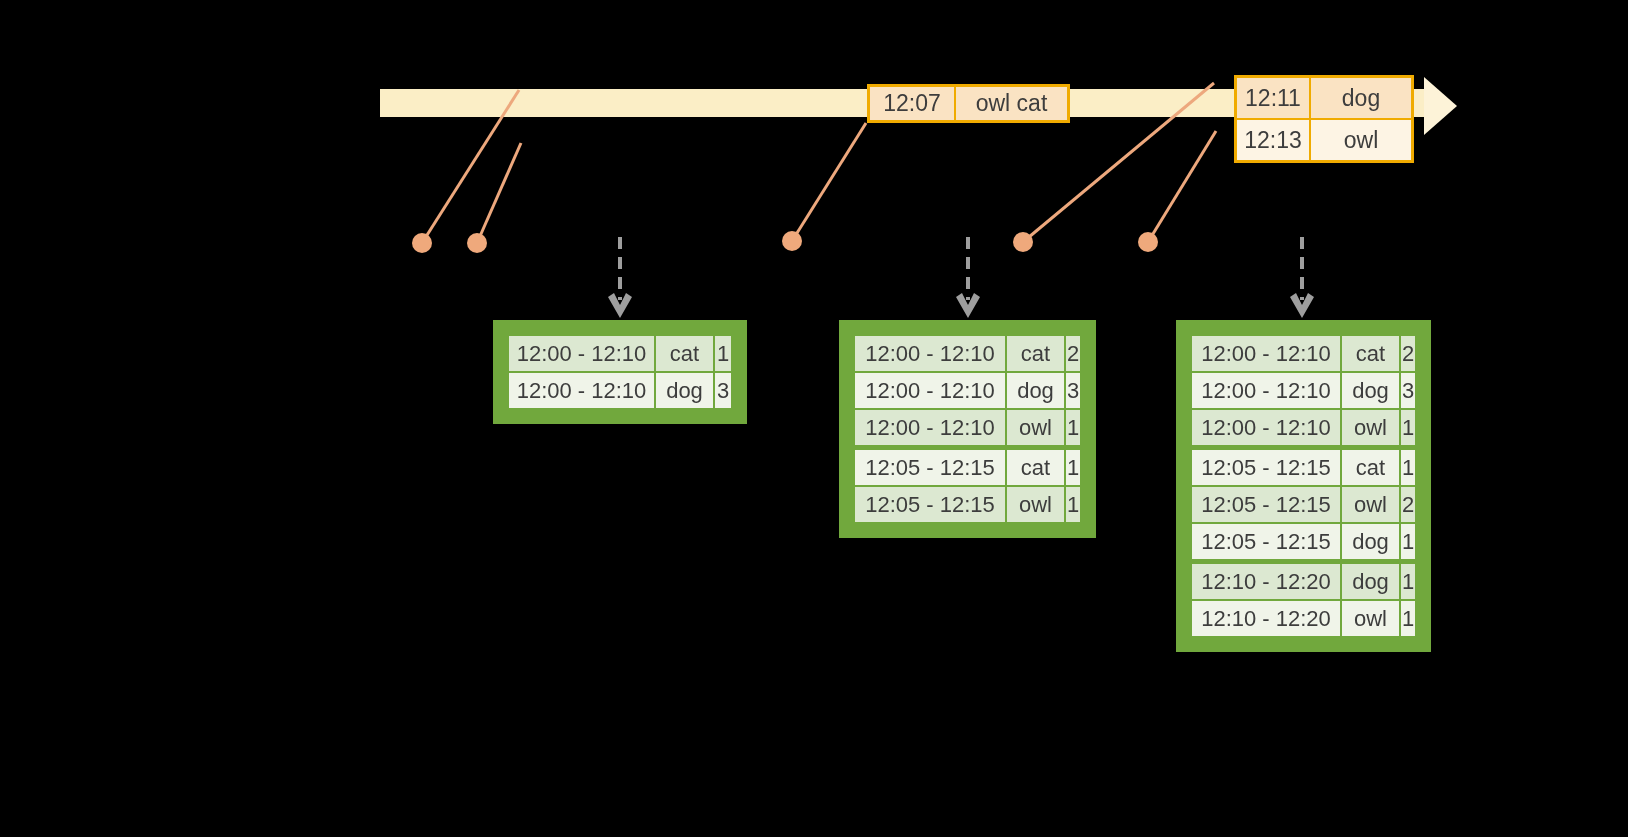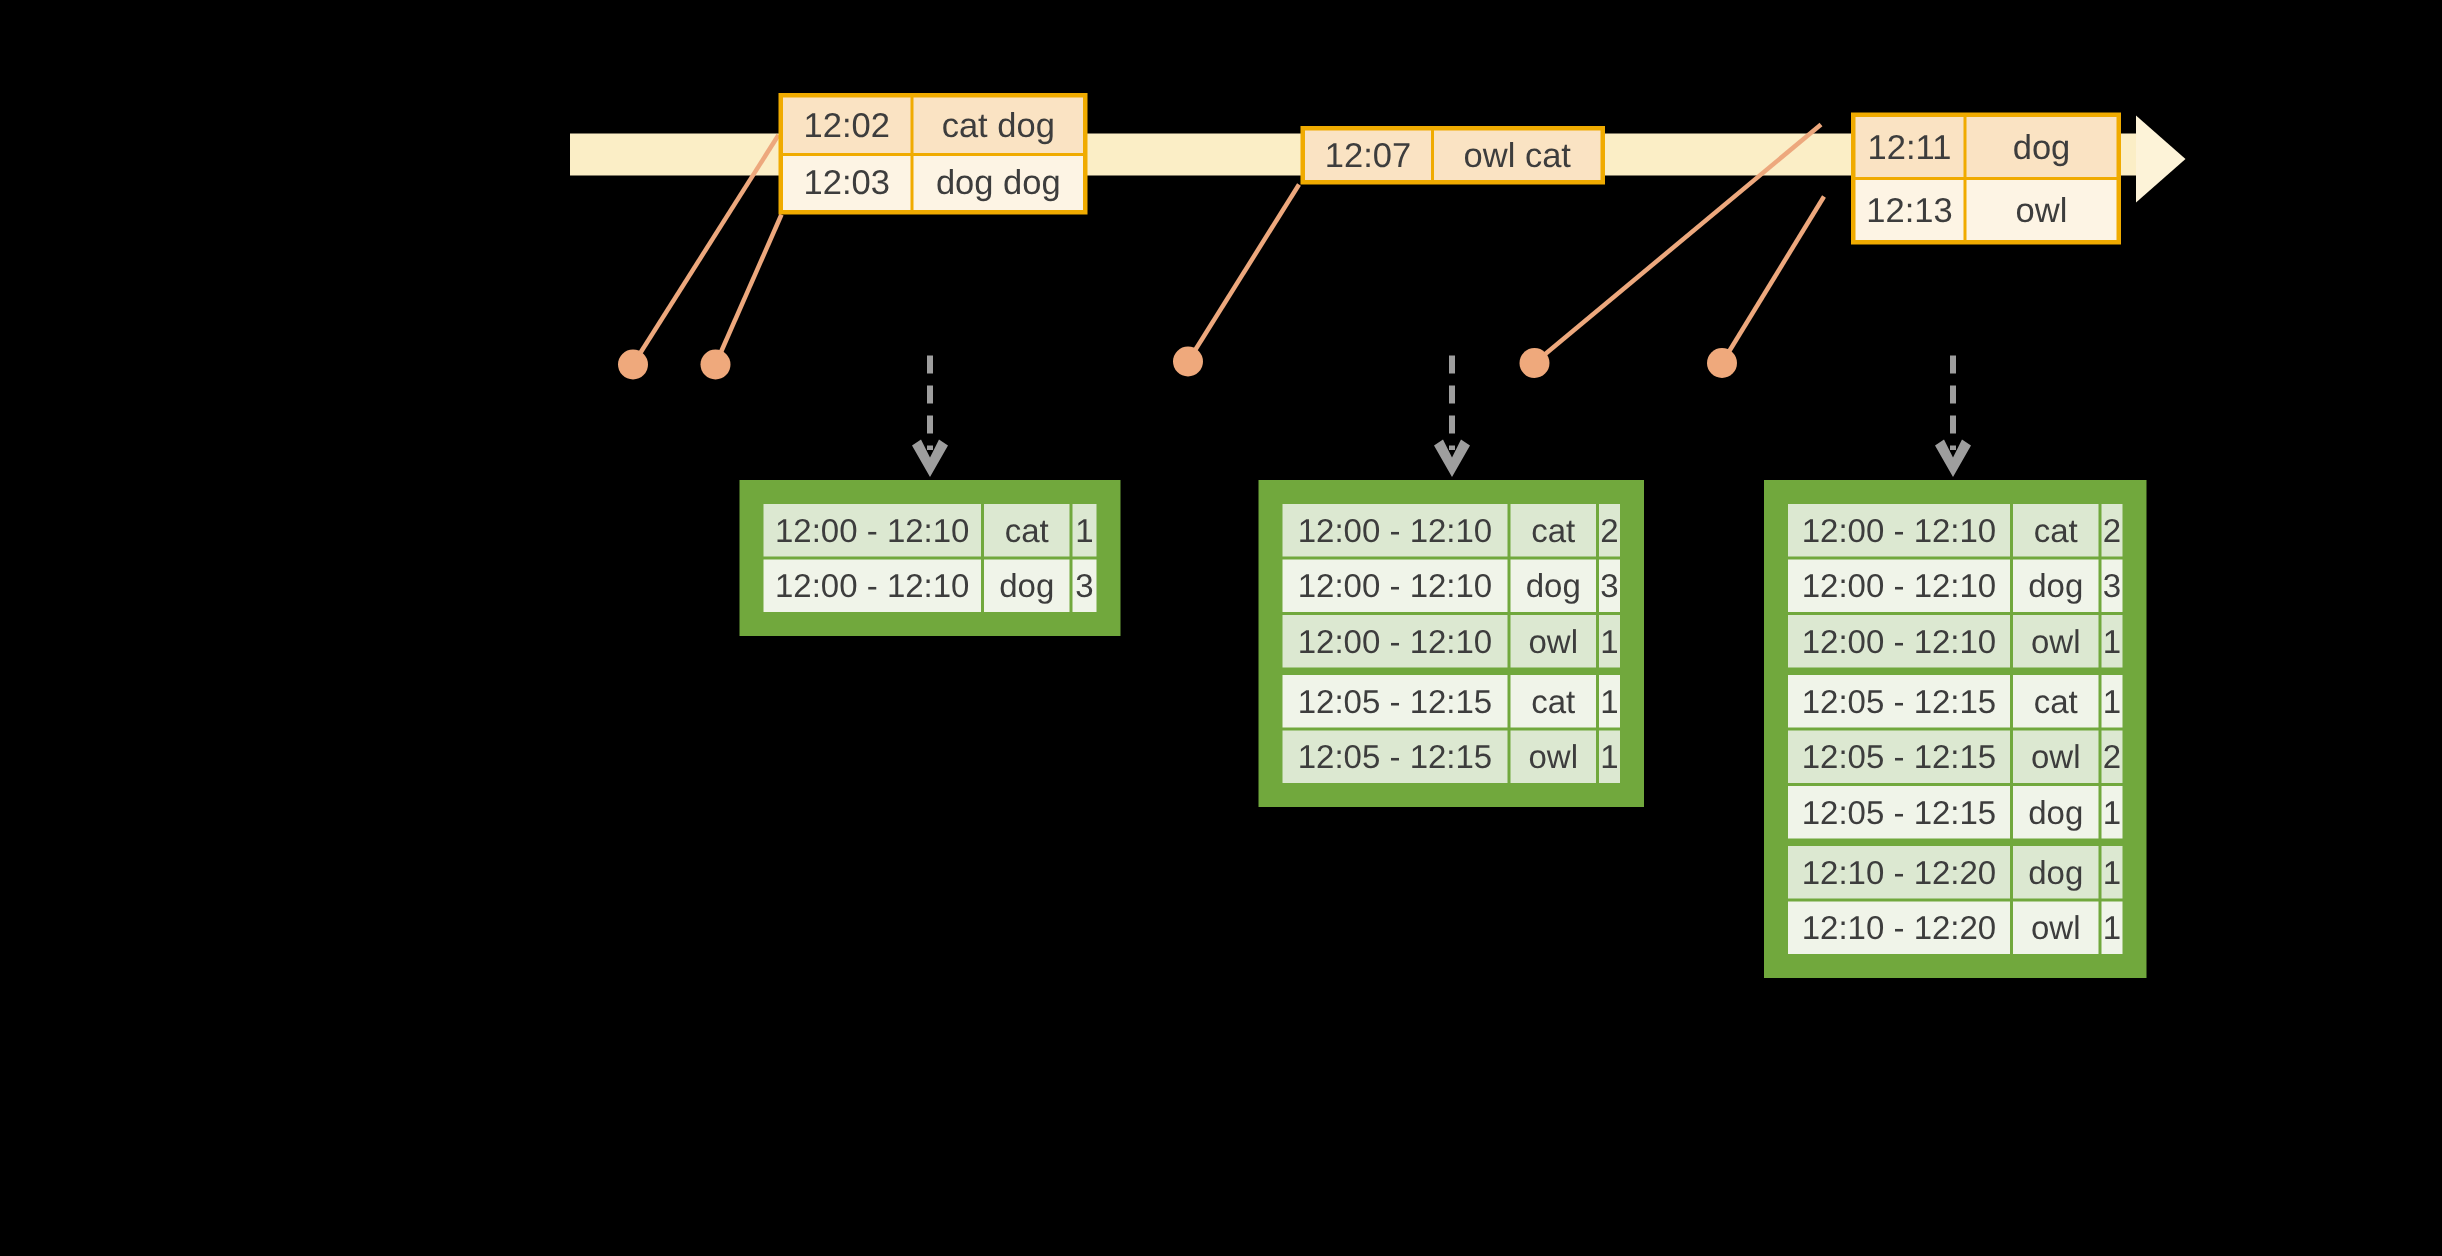--- a/index.html
+++ b/index.html
@@ -76,30 +76,20 @@
       <line x1="968" y1="237" x2="968" y2="300"></line>
       <line x1="1302" y1="237" x2="1302" y2="300"></line>
     </g>
     <g fill="#9e9e9e">
       <polygon points="608,297 620,318 632,297 626,293 620,305 614,293"></polygon>
       <polygon points="956,297 968,318 980,297 974,293 968,305 962,293"></polygon>
       <polygon points="1290,297 1302,318 1314,297 1308,293 1302,305 1296,293"></polygon>
     </g>
   </svg>
 
-  <div class="event-box" id="event-box-1">
-      <div class="event-row">
-        <div class="event-cell time">12:02</div>
-        <div class="event-cell words">cat dog</div>
-      </div>
-      <div class="event-row">
-        <div class="event-cell time">12:03</div>
-        <div class="event-cell words">dog dog</div>
-      </div>
-    </div>
   <div class="event-box" id="event-box-2">
       <div class="event-row">
         <div class="event-cell time">12:07</div>
         <div class="event-cell words">owl cat</div>
       </div>
     </div>
   <div class="event-box" id="event-box-3">
       <div class="event-row">
         <div class="event-cell time">12:11</div>
         <div class="event-cell words">dog</div>

